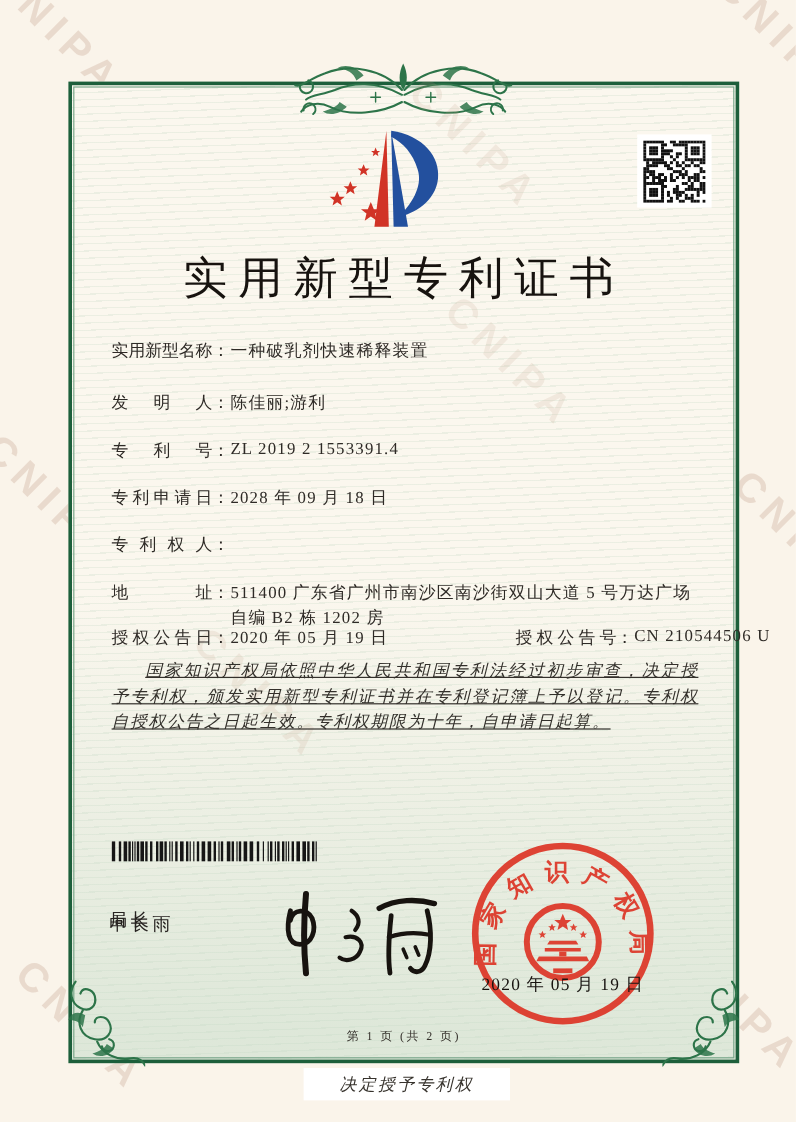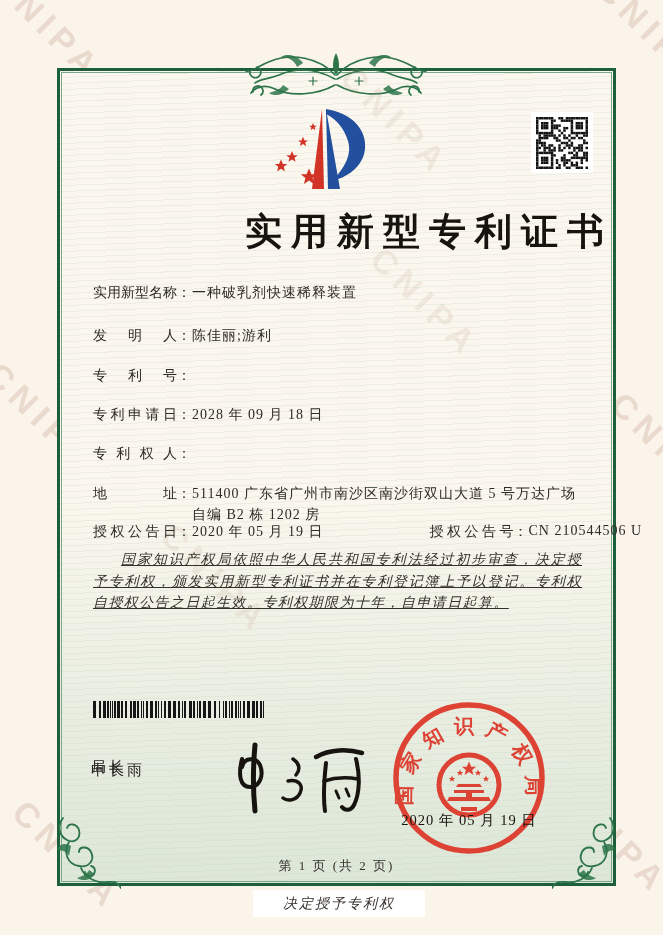--- a/index.html
+++ b/index.html
@@ -28,22 +28,22 @@
   }
   .frame-inner{position:absolute;inset:1px;border:1px solid #7aa78b;pointer-events:none;}
   .orn-top{position:absolute;left:183px;top:-26px;width:186px;height:68px;}
   .orn-bl{position:absolute;left:-5px;bottom:-7px;width:66px;height:74px;}
   .orn-br{position:absolute;right:-5px;bottom:-7px;width:66px;height:74px;transform:scaleX(-1);}
   
   .certno{position:absolute;left:34px;top:46px;font-size:13.5px;letter-spacing:2.5px;color:#41403e;z-index:2;}
   .logo{position:absolute;left:213px;top:30px;width:120px;height:100px;z-index:2;}
   .qrbox{position:absolute;left:471px;top:41px;width:62px;height:61px;background:#ffffff;z-index:2;
          display:flex;align-items:center;justify-content:center;}
-  .title{position:absolute;left:0;top:136px;width:100%;text-align:right;z-index:2;
-         font-size:37px;font-weight:700;letter-spacing:9px;color:#17130f;}
+  .title{position:absolute;left:0;top:136px;width:100%;text-align:center;z-index:2;
+         font-size:37px;font-weight:400;letter-spacing:9px;color:#17130f;}
   
   .row{position:absolute;left:33px;z-index:2;font-size:14px;color:#2e2a26;display:flex;white-space:nowrap;}
   .lbl{display:inline-block;width:84px;text-align:justify;text-align-last:justify;}
   .colon{display:inline-block;width:15px;}
   .val{letter-spacing:1px;}
   .val2{position:absolute;left:132px;top:435px;z-index:2;font-size:14px;color:#2e2a26;letter-spacing:1px;}
   .grp2{margin-left:106px;display:flex;}
   
   .legal{position:absolute;left:33px;top:478px;width:489px;z-index:2;
          font-size:14px;line-height:21.5px;letter-spacing:1.4px;color:#33302b;
@@ -56,21 +56,21 @@
   .officer{position:absolute;left:31px;z-index:2;
            font-family:"Liberation Sans","DejaVu Sans",sans-serif;
            font-size:15px;letter-spacing:3px;color:#262220;}
   .officer.t1{top:687px;}
   .officer.t2{top:690px;}
   .sig{position:absolute;left:138px;top:664px;width:170px;height:88px;z-index:2;}
   .seal{position:absolute;left:330px;top:628px;width:158px;height:158px;z-index:3;opacity:0.92;}
   .sealdate{position:absolute;left:330px;top:740px;width:158px;text-align:center;z-index:4;
             font-size:14.5px;letter-spacing:1px;color:#17130f;}
   .pageinfo{position:absolute;left:0;top:786px;width:100%;text-align:center;z-index:2;
-            font-size:13px;letter-spacing:2px;color:#34302b;}
+            font-size:10px;letter-spacing:2px;color:#34302b;}
   
   .contnote{position:absolute;left:253px;top:890px;width:172px;height:27px;z-index:2;
             background:#ffffff;display:flex;align-items:center;justify-content:center;
             font-size:14px;font-style:italic;letter-spacing:2px;color:#37332d;}
 </style>
 </head>
 <body>
 
 <div id="wm-layer">
     <div class="wm" style="left: -22px; top: 6px;">CNIPA</div>
@@ -394,20 +394,21 @@
       <span class="val">一种破乳剂快速稀释装置</span>
   </div>
   <div class="row" style="top:256px;">
     <span class="lbl">发明人</span>
       <span class="colon">：</span>
       <span class="val">陈佳丽;游利</span>
   </div>
   <div class="row" style="top:296px;">
     <span class="lbl">专利号</span>
       <span class="colon">：</span>
+      <span class="val">ZL 2019 2 1553391.4</span>
   </div>
   <div class="row" style="top:335px;">
     <span class="lbl">专利申请日</span>
       <span class="colon">：</span>
       <span class="val">2028 年 09 月 18 日</span>
   </div>
   <div class="row" style="top:374px;">
     <span class="lbl">专利权人</span>
       <span class="colon">：</span>
   </div>

